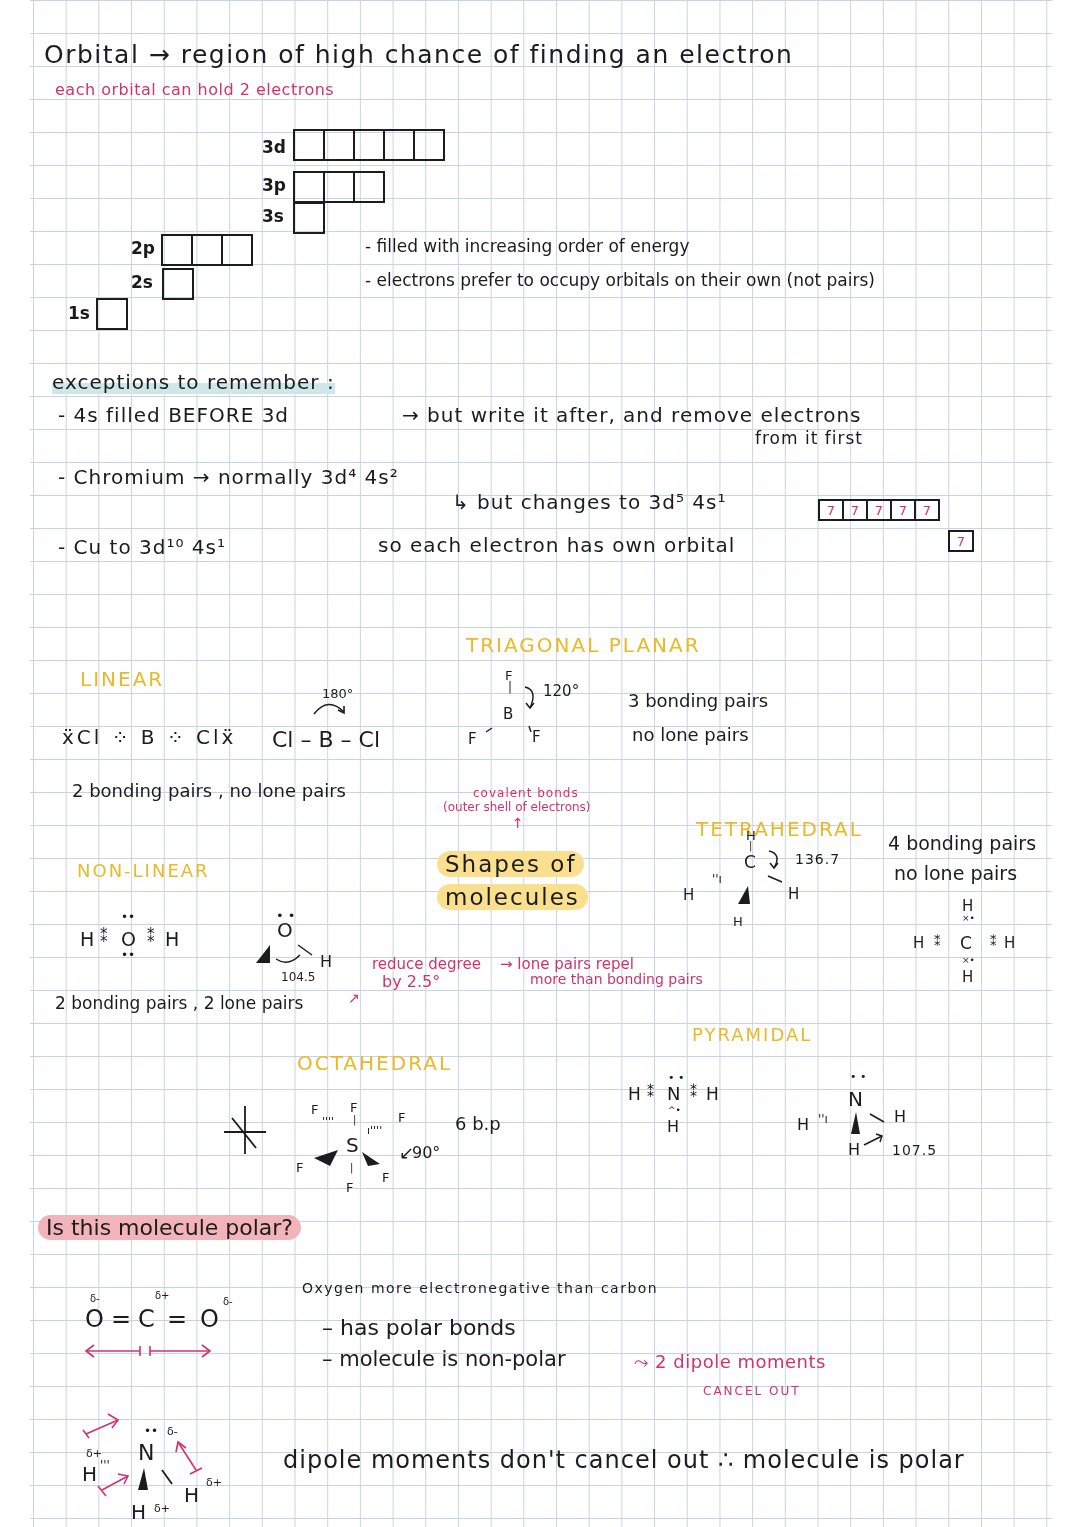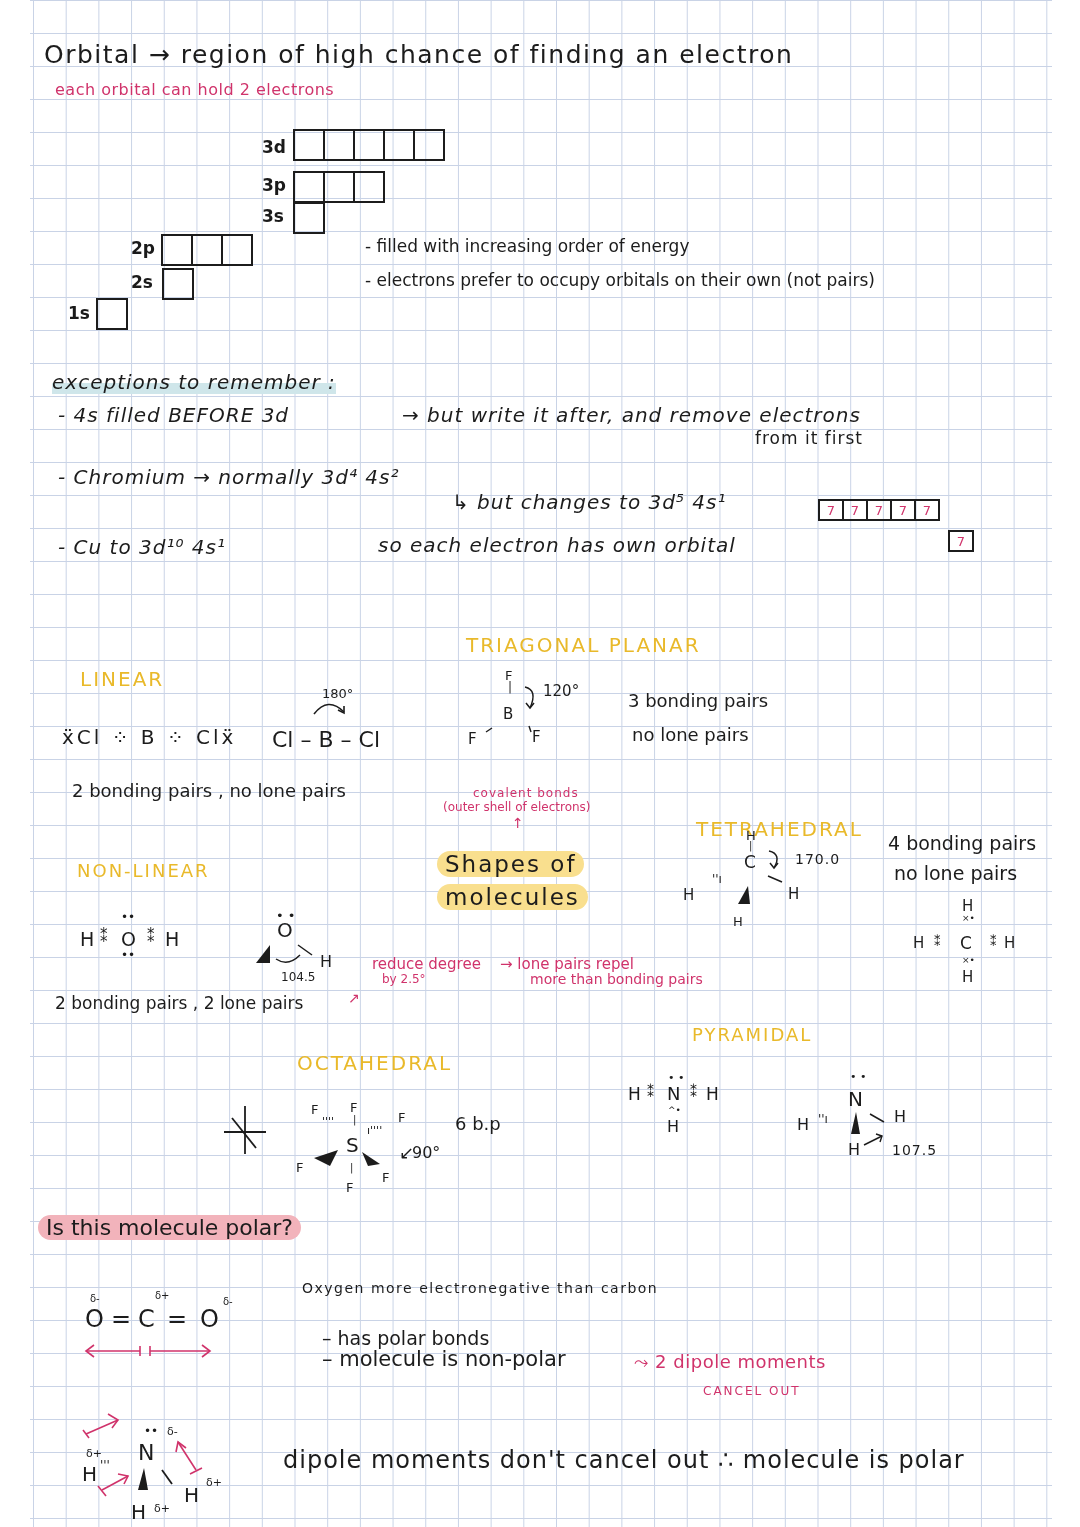--- a/index.html
+++ b/index.html
@@ -16,21 +16,21 @@
       linear-gradient(to bottom, #c9d3e6 1px, transparent 1px);
     background-size: 32.7px 33px;
     background-position: 3px 0px;
   }
   .abs { position: absolute; white-space: nowrap; }
   .ink { color: #1c1c1c; }
   .pink { color: #d0336b; }
   .yellow { color: #e9b92a; }
   .title-main { font-size: 25px; letter-spacing: 1.5px; }
   .small { font-size: 16px; }
-  .med { font-size: 20px; letter-spacing: 1px; font-style: italic; }
+  .med { font-size: 20px; letter-spacing: 1px; }
   .big { font-size: 23px; letter-spacing: 2px; }
   .heading { font-size: 20px; letter-spacing: 2px; font-weight: normal; }
   .box-row { position: absolute; display: flex; }
   .box { width: 28px; height: 28px; border: 2px solid #1c1c1c; margin-left: -2px; box-sizing: content-box; }
   .smallbox { width: 22px; height: 18px; border: 2px solid #1c1c1c; margin-left: -2px; display:flex; align-items:center; justify-content:center; color:#d0336b; font-size:13px; }
   .orb-label { position: absolute; font-size: 17px; font-weight: bold; }
   .hl-blue { background: linear-gradient(to bottom, transparent 55%, #cfe6ea 55%); }
   .hl-yellow { background: #f9df8e; border-radius: 14px; padding: 0 8px; }
   .hl-pink { background: #f2b3bb; border-radius: 14px; padding: 0 8px; }
   svg { position: absolute; overflow: visible; }
@@ -145,21 +145,21 @@
 </svg>
 <div class="abs ink" style="left:733px; top:914px; font-size:13px;">H</div>
 <svg style="left:766px; top:874px;" width="22" height="12">
   <line x1="2" y1="2" x2="16" y2="8" stroke="#1c1c1c" stroke-width="1.5"></line>
 </svg>
 <div class="abs ink" style="left:788px; top:885px; font-size:15px;">H</div>
 <svg style="left:766px; top:848px;" width="20" height="24">
   <path d="M3 3 Q16 6 8 20" fill="none" stroke="#1c1c1c" stroke-width="1.5"></path>
   <path d="M4 15 L8 20 L12 15" fill="none" stroke="#1c1c1c" stroke-width="1.5"></path>
 </svg>
-<div class="abs ink" style="left:795px; top:851px; font-size:14px; letter-spacing:1px;">170.0</div>
+<div class="abs ink" style="left:795px; top:851px; font-size:14px; letter-spacing:1px;">136.7</div>
 <div class="abs ink" style="left:888px; top:832px; font-size:19px;">4 bonding pairs</div>
 <div class="abs ink" style="left:894px; top:862px; font-size:19px;">no lone pairs</div>
 <div>
   <div class="abs ink" style="left:962px; top:897px; font-size:15px;">H</div>
   <div class="abs ink" style="left:962px; top:913px; font-size:9px;">×•</div>
   <div class="abs ink" style="left:913px; top:934px; font-size:15px;">H</div>
   <div class="abs ink" style="left:934px; top:934px; font-size:13px;">⁑</div>
   <div class="abs ink" style="left:960px; top:933px; font-size:17px;">C</div>
   <div class="abs ink" style="left:990px; top:934px; font-size:13px;">⁑</div>
   <div class="abs ink" style="left:1004px; top:934px; font-size:15px;">H</div>
@@ -182,21 +182,21 @@
 <svg style="left:254px; top:945px;" width="80" height="22">
   <polygon points="16,0 2,18 16,18" fill="#1c1c1c"></polygon>
   <line x1="44" y1="0" x2="58" y2="10" stroke="#1c1c1c" stroke-width="1.5"></line>
   <path d="M22 14 Q34 22 46 10" fill="none" stroke="#1c1c1c" stroke-width="1.5"></path>
 </svg>
 <div class="abs ink" style="left:320px; top:952px; font-size:16px;">H</div>
 <div class="abs ink" style="left:281px; top:970px; font-size:12px;">104.5</div>
 <div class="abs ink" style="left:55px; top:993px; font-size:17px;">2 bonding pairs , 2 lone pairs</div>
 <div class="abs pink" style="left:348px; top:990px; font-size:14px;">↗</div>
 <div class="abs pink" style="left:372px; top:955px; font-size:15px;">reduce degree</div>
-<div class="abs pink" style="left:382px; top:972px; font-size:12px;">by 2.5°</div>
+<div class="abs pink" style="left:382px; top:972px; font-size:16px;">by 2.5°</div>
 <div class="abs pink" style="left:500px; top:955px; font-size:15px;">→ lone pairs repel</div>
 <div class="abs pink" style="left:530px; top:971px; font-size:14px;">more than bonding pairs</div>
 
 <div class="abs yellow heading" style="left:297px; top:1051px;">OCTAHEDRAL</div>
 <svg style="left:222px; top:1104px;" width="46" height="52">
   <line x1="23" y1="2" x2="23" y2="50" stroke="#1c1c1c" stroke-width="1.8"></line>
   <line x1="2" y1="28" x2="44" y2="28" stroke="#1c1c1c" stroke-width="1.8"></line>
   <line x1="10" y1="14" x2="34" y2="44" stroke="#1c1c1c" stroke-width="1.8"></line>
 </svg>
 <div>
@@ -261,21 +261,21 @@
   <svg style="left:84px; top:1343px;" width="132" height="16">
     <line x1="2" y1="8" x2="56" y2="8" stroke="#d0336b" stroke-width="1.6"></line>
     <path d="M10 2 L2 8 L10 14" fill="none" stroke="#d0336b" stroke-width="1.6"></path>
     <line x1="56" y1="3" x2="56" y2="13" stroke="#d0336b" stroke-width="1.6"></line>
     <line x1="66" y1="8" x2="126" y2="8" stroke="#d0336b" stroke-width="1.6"></line>
     <line x1="66" y1="3" x2="66" y2="13" stroke="#d0336b" stroke-width="1.6"></line>
     <path d="M118 2 L126 8 L118 14" fill="none" stroke="#d0336b" stroke-width="1.6"></path>
   </svg>
 </div>
 <div class="abs ink" style="left:302px; top:1280px; font-size:14px; letter-spacing:1.5px;">Oxygen more electronegative than carbon</div>
-<div class="abs ink" style="left:322px; top:1315px; font-size:19px;margin-top:12px;">– has polar bonds</div>
+<div class="abs ink" style="left:322px; top:1315px; font-size:22px;">– has polar bonds</div>
 <div class="abs ink" style="left:322px; top:1347px; font-size:21px;">– molecule is non-polar</div>
 <div class="abs pink" style="left:634px; top:1351px; font-size:18px; letter-spacing:0.5px;">⤳ 2 dipole moments</div>
 <div class="abs pink" style="left:703px; top:1384px; font-size:12px; letter-spacing:2px;">CANCEL OUT</div>
 
 <div>
   <svg style="left:80px; top:1410px;" width="120" height="100">
     <line x1="6" y1="24" x2="38" y2="10" stroke="#d0336b" stroke-width="1.6"></line>
     <path d="M28 4 L38 10 L32 18" fill="none" stroke="#d0336b" stroke-width="1.6"></path>
     <line x1="3" y1="20" x2="9" y2="28" stroke="#d0336b" stroke-width="1.6"></line>
     <line x1="22" y1="80" x2="48" y2="66" stroke="#d0336b" stroke-width="1.6"></line>

